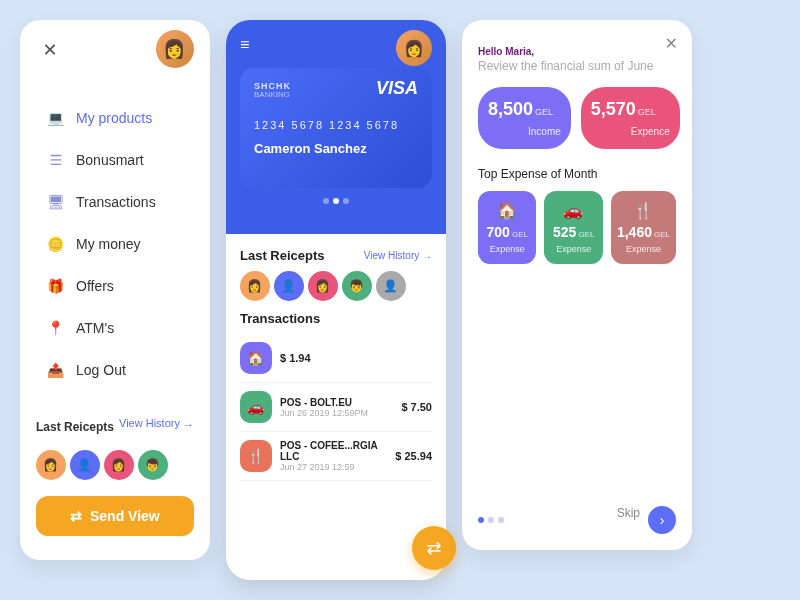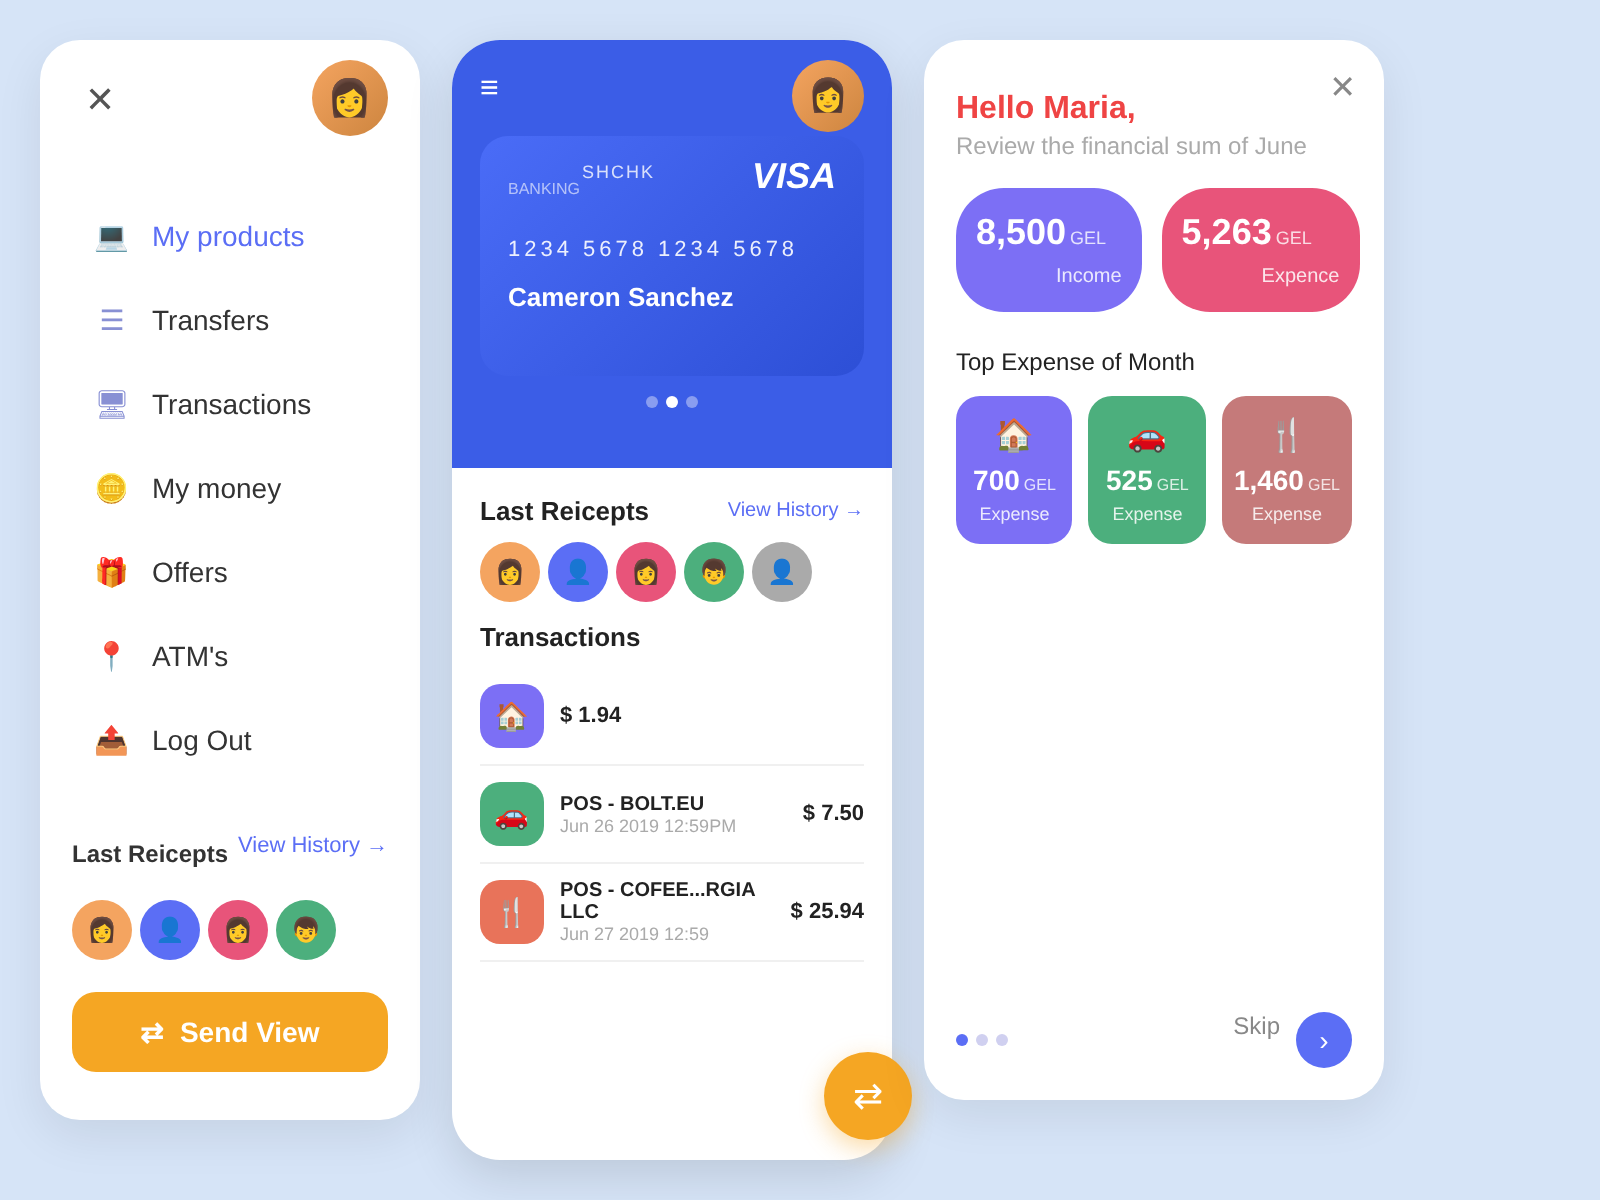--- a/index.html
+++ b/index.html
@@ -204,23 +204,22 @@
       margin-top: 14px;
       color: #fff;
       position: relative;
       height: 120px;
       overflow: hidden;
     }
 
     .card-bank {
       font-size: 9px;
       opacity: 0.8;
-      font-weight: 400;
+      font-weight: 700;
       letter-spacing: 1px;
-      margin-left: 37px;
     }
 
     .card-logo {
       position: absolute;
       top: 10px;
       right: 14px;
       font-size: 18px;
       font-weight: 900;
       font-style: italic;
       color: #fff;
@@ -371,22 +370,22 @@
     .right-close {
       position: absolute;
       top: 14px;
       right: 14px;
       cursor: pointer;
       color: #888;
       font-size: 16px;
     }
 
     .hello-text {
-      font-size: 16px;
-      color: #ef4444;
+      font-size: 10px;
+      color: #701a75;
       margin-top: 10px;
     }
 
     .hello-text span {
       font-weight: 700;
     }
 
     .sub-text {
       font-size: 12px;
       color: #aaa;
@@ -526,21 +525,21 @@
     <div class="close-btn">✕</div>
     <div class="profile-avatar">👩</div>
 
     <nav class="nav-menu">
       <div class="nav-item active">
         <span class="nav-icon">💻</span>
         <span>My products</span>
       </div>
       <div class="nav-item">
         <span class="nav-icon">☰</span>
-        <span>Transfers</span>
+        <span>Bonusmart</span>
       </div>
       <div class="nav-item">
         <span class="nav-icon">🖥</span>
         <span>Transactions</span>
       </div>
       <div class="nav-item">
         <span class="nav-icon">🪙</span>
         <span>My money</span>
       </div>
       <div class="nav-item">
@@ -653,21 +652,21 @@
     <div class="stats-row">
       <div class="stat-card income">
         <div style="display:flex;align-items:baseline;gap:2px;">
           <span class="stat-amount">8,500</span>
           <span class="stat-unit">GEL</span>
         </div>
         <div class="stat-label">Income</div>
       </div>
       <div class="stat-card expense">
         <div style="display:flex;align-items:baseline;gap:2px;">
-          <span class="stat-amount">5,263</span>
+          <span class="stat-amount">5,570</span>
           <span class="stat-unit">GEL</span>
         </div>
         <div class="stat-label">Expence</div>
       </div>
     </div>
 
     <div class="top-expense-title">Top Expense of Month</div>
 
     <div class="expense-cards">
       <div class="expense-card purple-card">

